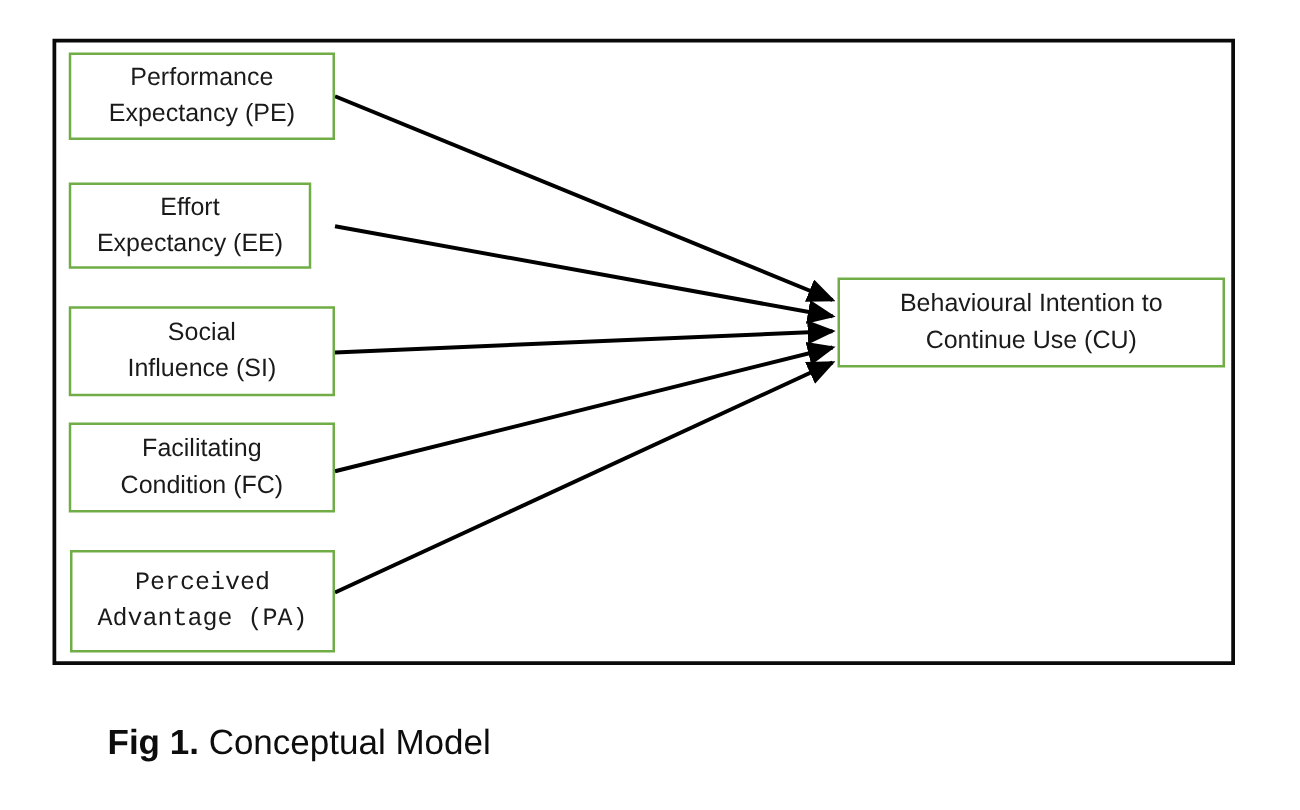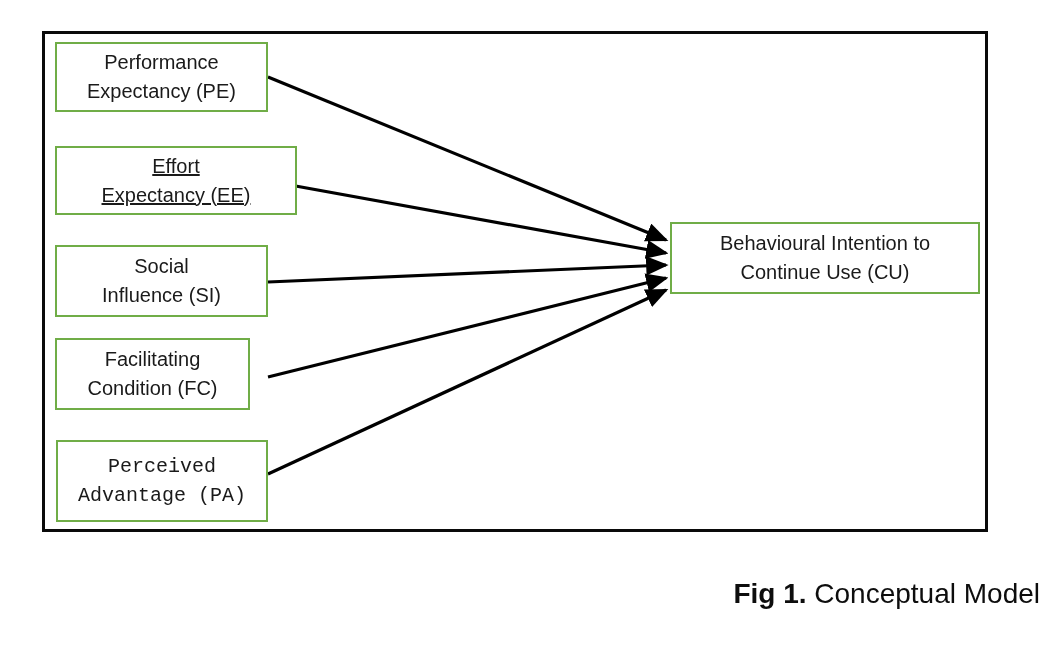--- a/index.html
+++ b/index.html
@@ -44,31 +44,31 @@
     justify-content: center;
     text-align: center;
     color: #1a1a1a;
     font-size: 20px;
     line-height: 1.45;
   }
   .node span {
     white-space: pre-line;
   }
   .node-pe { left: 55px;  top: 42px;  width: 213px; height: 70px; }
-  .node-ee { left: 55px;  top: 146px; width: 242px; height: 69px; text-decoration: underline; }
+  .node-ee { left: 55px;  top: 146px; width: 194px; height: 69px; }
   .node-si { left: 55px;  top: 245px; width: 213px; height: 72px; align-items: center; }
-  .node-fc { left: 55px;  top: 338px; width: 195px; height: 72px; }
+  .node-fc { left: 55px;  top: 338px; width: 213px; height: 72px; }
   .node-pa { left: 56px;  top: 440px; width: 212px; height: 82px; font-family: Liberation Mono, monospace; }
   .node-cu { left: 670px; top: 222px; width: 310px; height: 72px; }
   .caption {
     position: absolute;
     left: 86px;
     right: 0;
     top: 578px;
-    text-align: right;
+    text-align: left;
     font-size: 28px;
     color: #0d0d0d;
   }
   .caption .fig-label {
     font-weight: bold;
   }
   .arrow-line {
     stroke: #000000;
     stroke-width: 3.2;
     fill: none;

